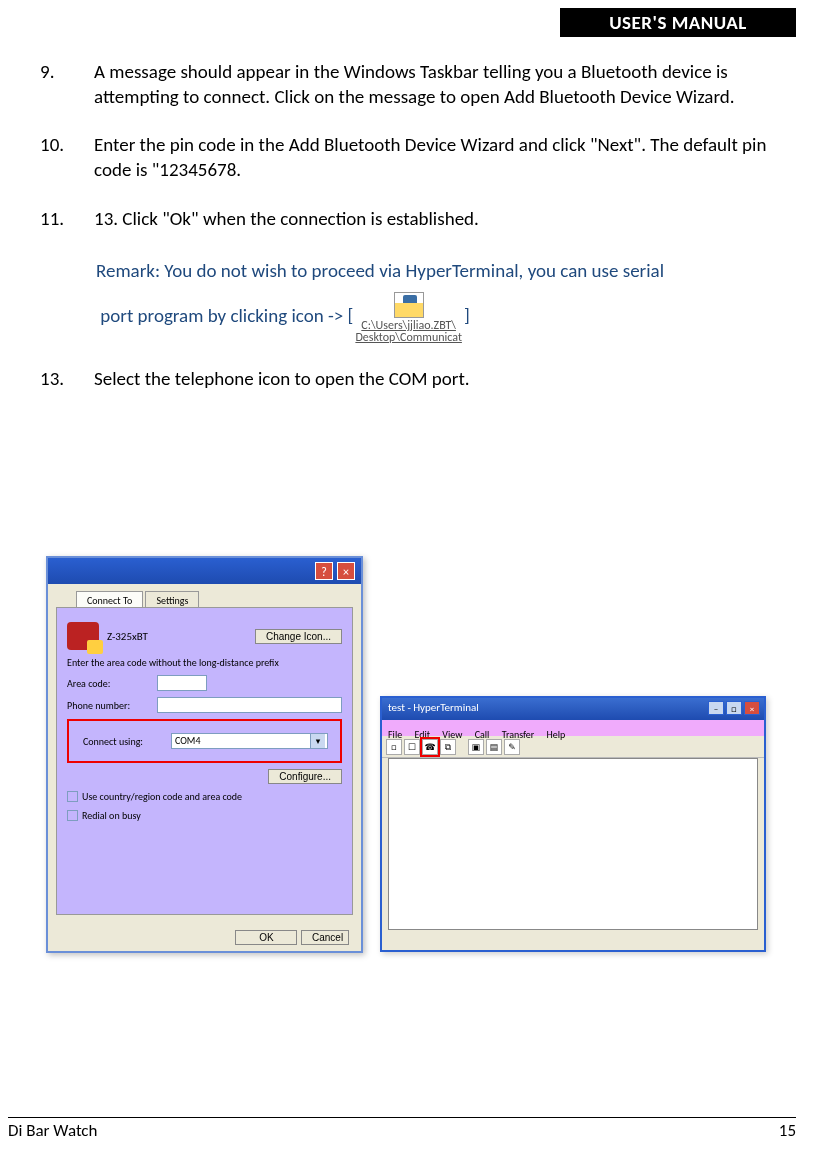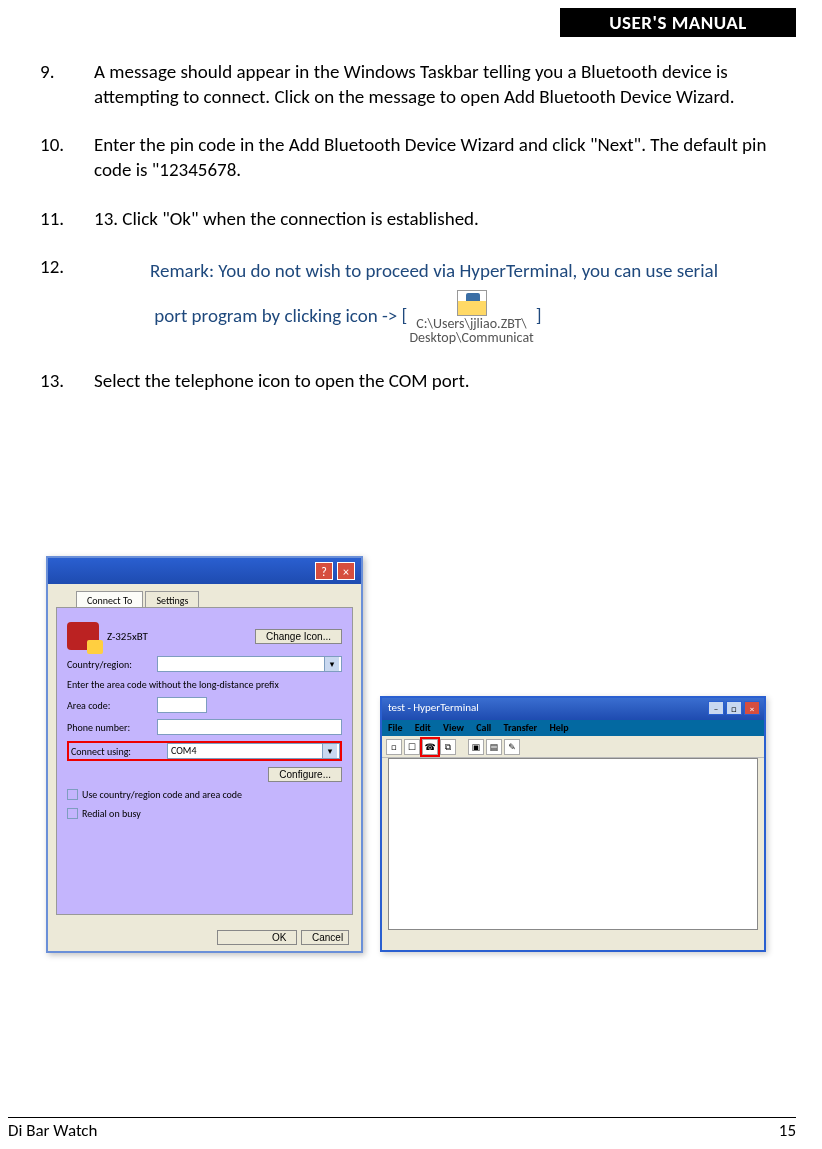--- a/index.html
+++ b/index.html
@@ -51,24 +51,25 @@
     padding-top: 4px;
   }
   .remark-line2 {
     display: inline;
     color: #1F497D;
   }
   .icon-block {
     display: inline-block;
     vertical-align: middle;
     text-align: center;
-    font-size: 14px;
+    font-size: 12px;
     color: #555;
     line-height: 1;
     margin: 0 2px;
+    text-decoration: underline;
   }
   .icon-img {
     width: 30px;
     height: 26px;
     background: linear-gradient(#fff 0 40%, #ffd966 40% 100%);
     border: 1px solid #999;
     margin: 0 auto 1px auto;
     position: relative;
   }
   .icon-img::before {
@@ -191,22 +192,21 @@
     width: 14px;
     height: 14px;
     background: #c9d8f0;
     text-align: center;
     font-size: 9px;
     line-height: 14px;
     border-left: 1px solid #7e9dc0;
   }
   .connect-using {
     border: 2px solid #e00;
-    padding: 0;
-    gap: 8px;
+    padding: 12px;
   }
   .chk { display:inline-block; width:11px; height:11px; border:1px solid #7e9dc0; margin-right:4px; vertical-align:middle; }
   .dlg1-foot {
     position: absolute;
     bottom: 6px; right: 12px;
   }
   
   .ht {
     position: absolute;
     left: 340px;
@@ -232,24 +232,23 @@
   .ht-title-icons span {
     width: 16px; height: 14px;
     background: #c9d8f0;
     border: 1px solid #2a5fd0;
     font-size: 9px; text-align:center; line-height:14px;
     color:#000;
   }
   .ht-title-icons span.close { background:#d64e3e; color:#fff; }
   .ht-menu {
     height: 16px;
-    background: #0369a1;
+    background: #f0abfc;
     font-size: 10px;
-    padding: 1px 6px;
-    font-weight: bold;
+    padding: 8px 6px;
   }
   .ht-menu span { margin-right: 10px; }
   .ht-tools {
     height: 22px;
     background: #ece9d8;
     border-bottom: 1px solid #bbb;
     padding: 2px 4px;
     display: flex;
     gap: 2px;
     align-items: center;
@@ -300,21 +299,20 @@
     <div class="num">10.</div>
     <div class="txt">Enter the pin code in the Add Bluetooth Device Wizard and click "Next". The default pin code is "12345678.</div>
   </div>
 
   <div class="list-item">
     <div class="num">11.</div>
     <div class="txt">13. Click "Ok" when the connection is established.</div>
   </div>
 
   <div class="list-item">
-    <div class="num">12.</div>
     <div class="txt">
       <div class="remark">
         <span>Remark: You do not wish to proceed via HyperTerminal, you can use serial</span><br>
         <span style="display:inline-block;height:38px;"></span>
         <span class="remark-line2">port program by clicking icon -&gt; [</span><span class="icon-block">
           <div class="icon-img"></div>
           <span>C:\Users\jjliao.ZBT\</span><br>
           <span>Desktop\Communicat</span>
         </span><span class="remark-line2">]</span>
       </div>
@@ -340,24 +338,20 @@
       <span class="tab">Settings</span>
     </div>
     <div class="tab-body">
       <div class="row">
         <div class="phone-icon"></div>
         <span style="font-size:11px;">Z-325xBT</span>
         <span style="flex:1"></span>
         <button class="btn">Change Icon...</button>
       </div>
       <div class="row">
-        <label>Country/region:</label>
-        <div class="select" style="flex:1"></div>
-      </div>
-      <div class="row">
           <span>Enter the area code without the long-distance prefix</span>
         </div>
       <div class="row">
         <label>Area code:</label>
         <div class="field" style="width:50px"></div>
       </div>
       <div class="row">
         <label>Phone number:</label>
         <div class="field" style="flex:1"></div>
       </div>
@@ -371,21 +365,21 @@
       <div class="row">
           <span class="chk"></span>
           <span>Use country/region code and area code</span>
         </div>
       <div class="row">
           <span class="chk"></span>
           <span>Redial on busy</span>
         </div>
     </div>
     <div class="dlg1-foot">
-      <button class="btn" style="width:80px;text-align:right;">OK</button>
+      <button class="btn" style="width:62px;">OK</button>
       <button class="btn" style="width:48px;">Cancel</button>
     </div>
   </div>
 
   <div class="ht">
     <div class="ht-title">
       <span>test - HyperTerminal</span>
       <div class="ht-title-icons">
         <span>–</span>
         <span>□</span>

